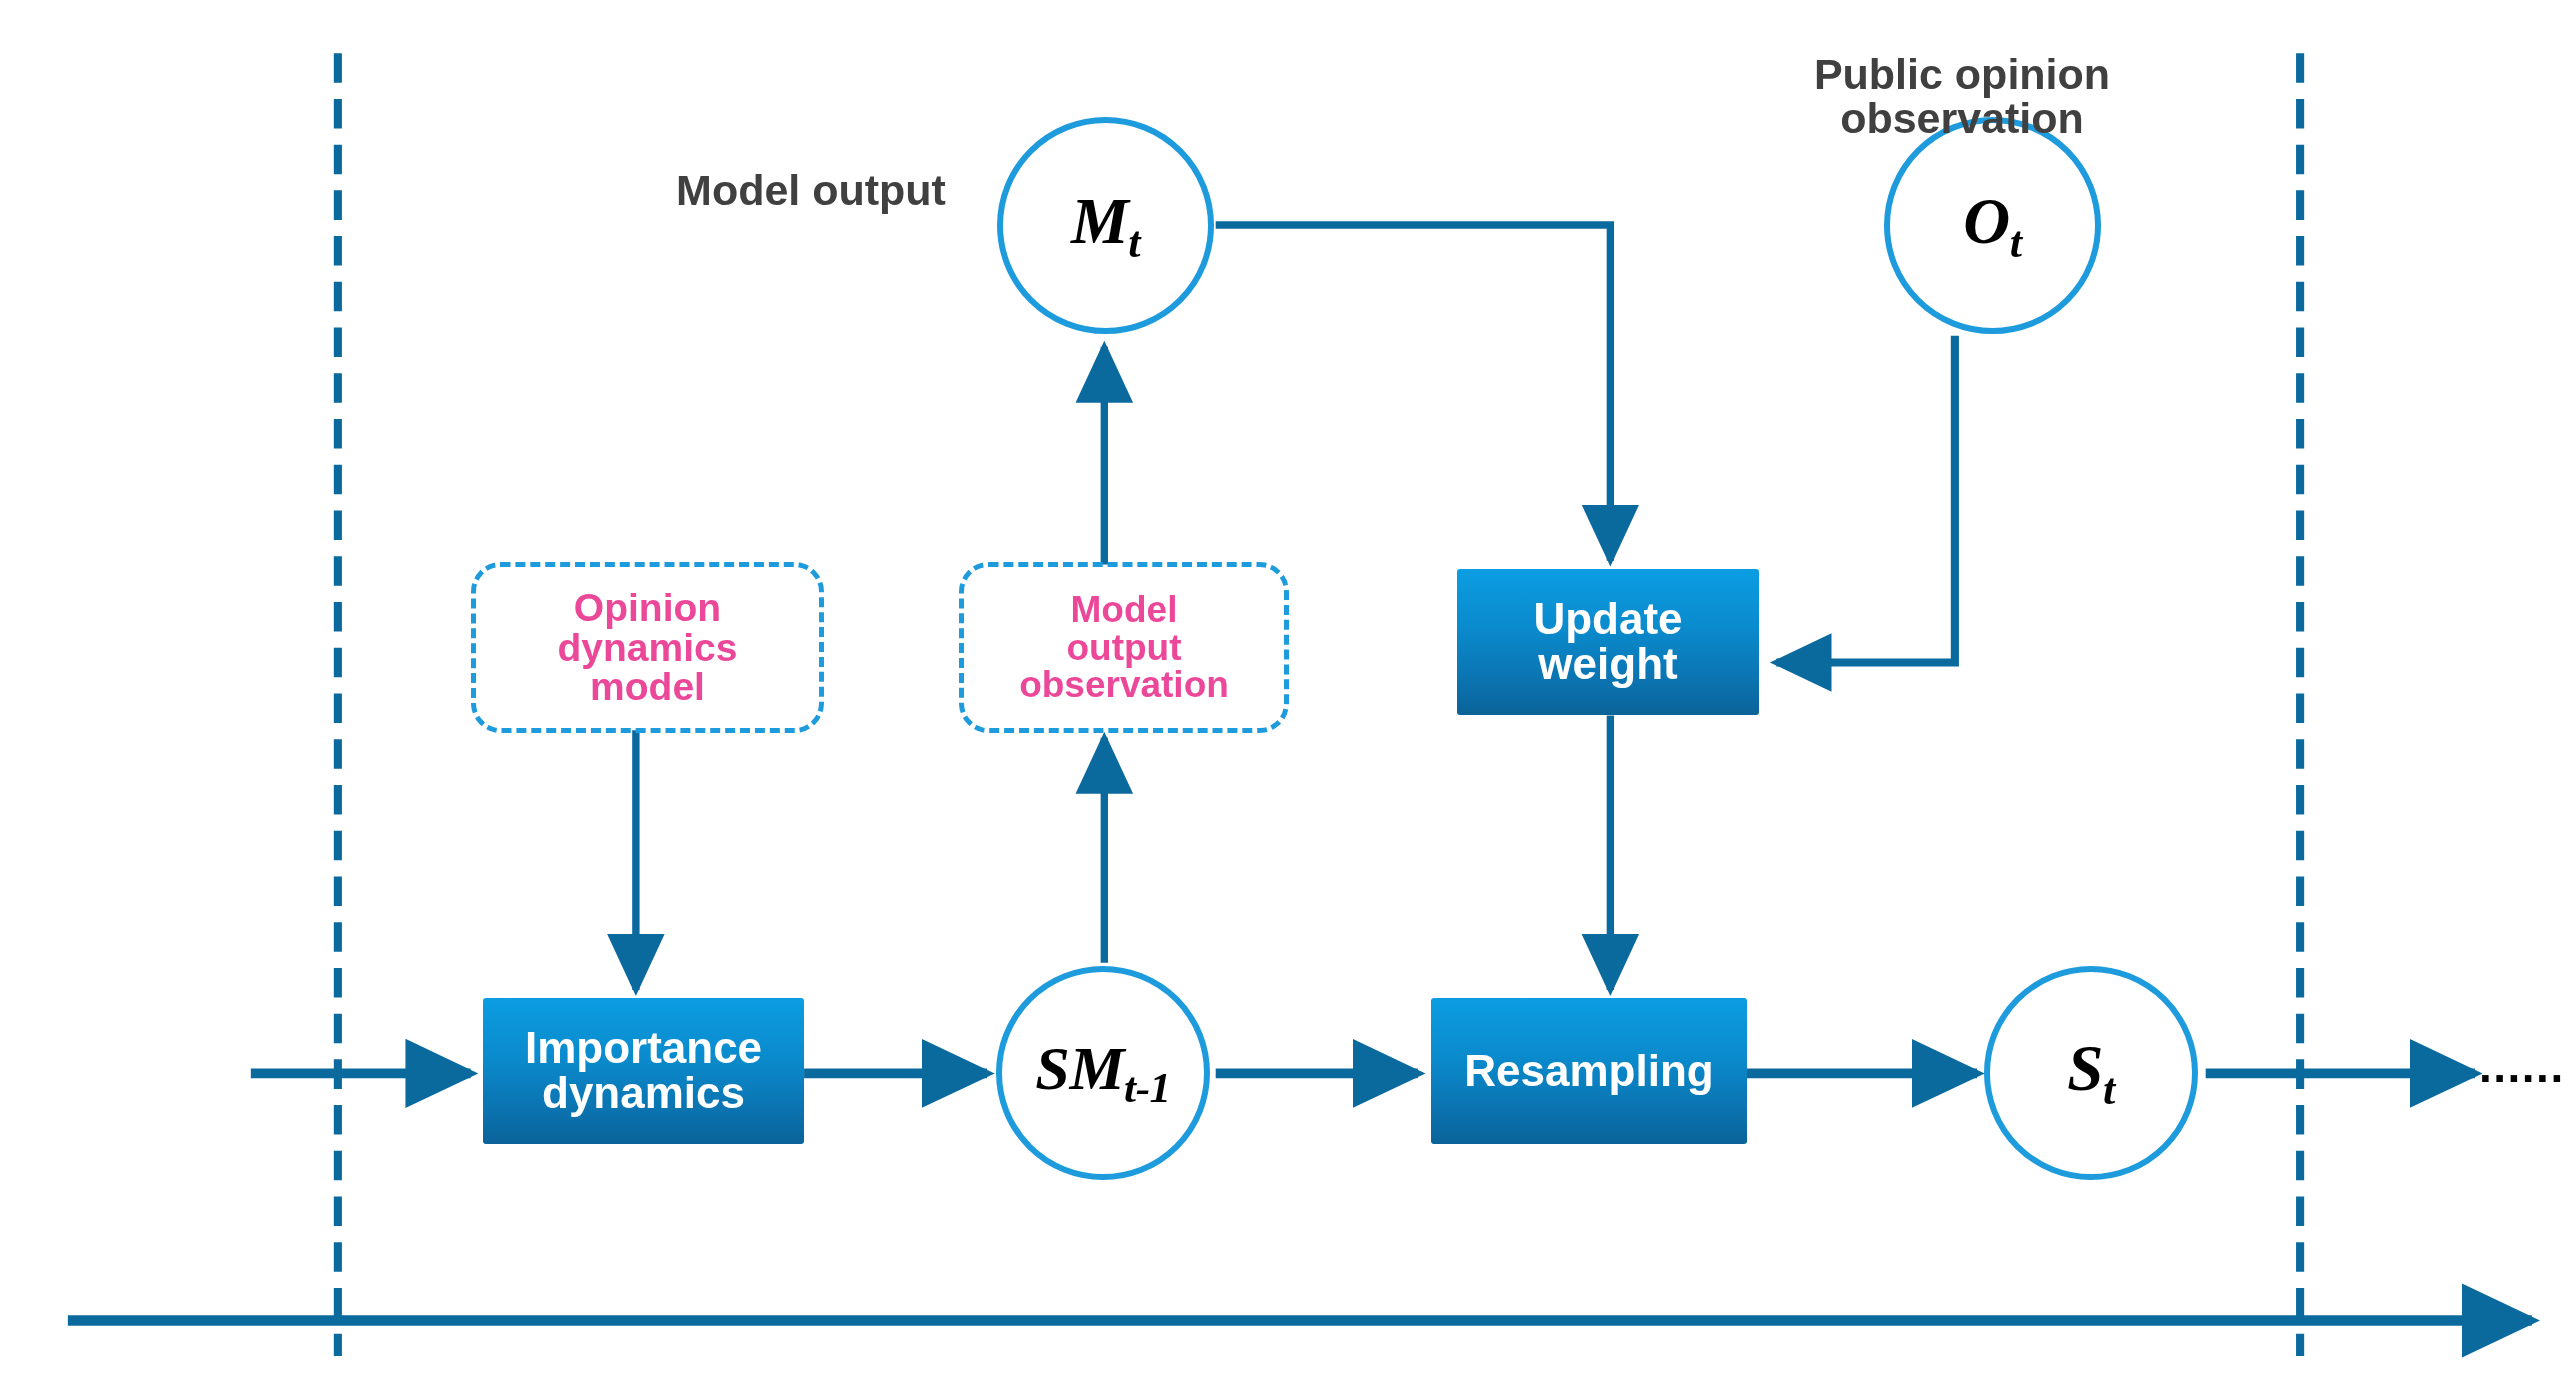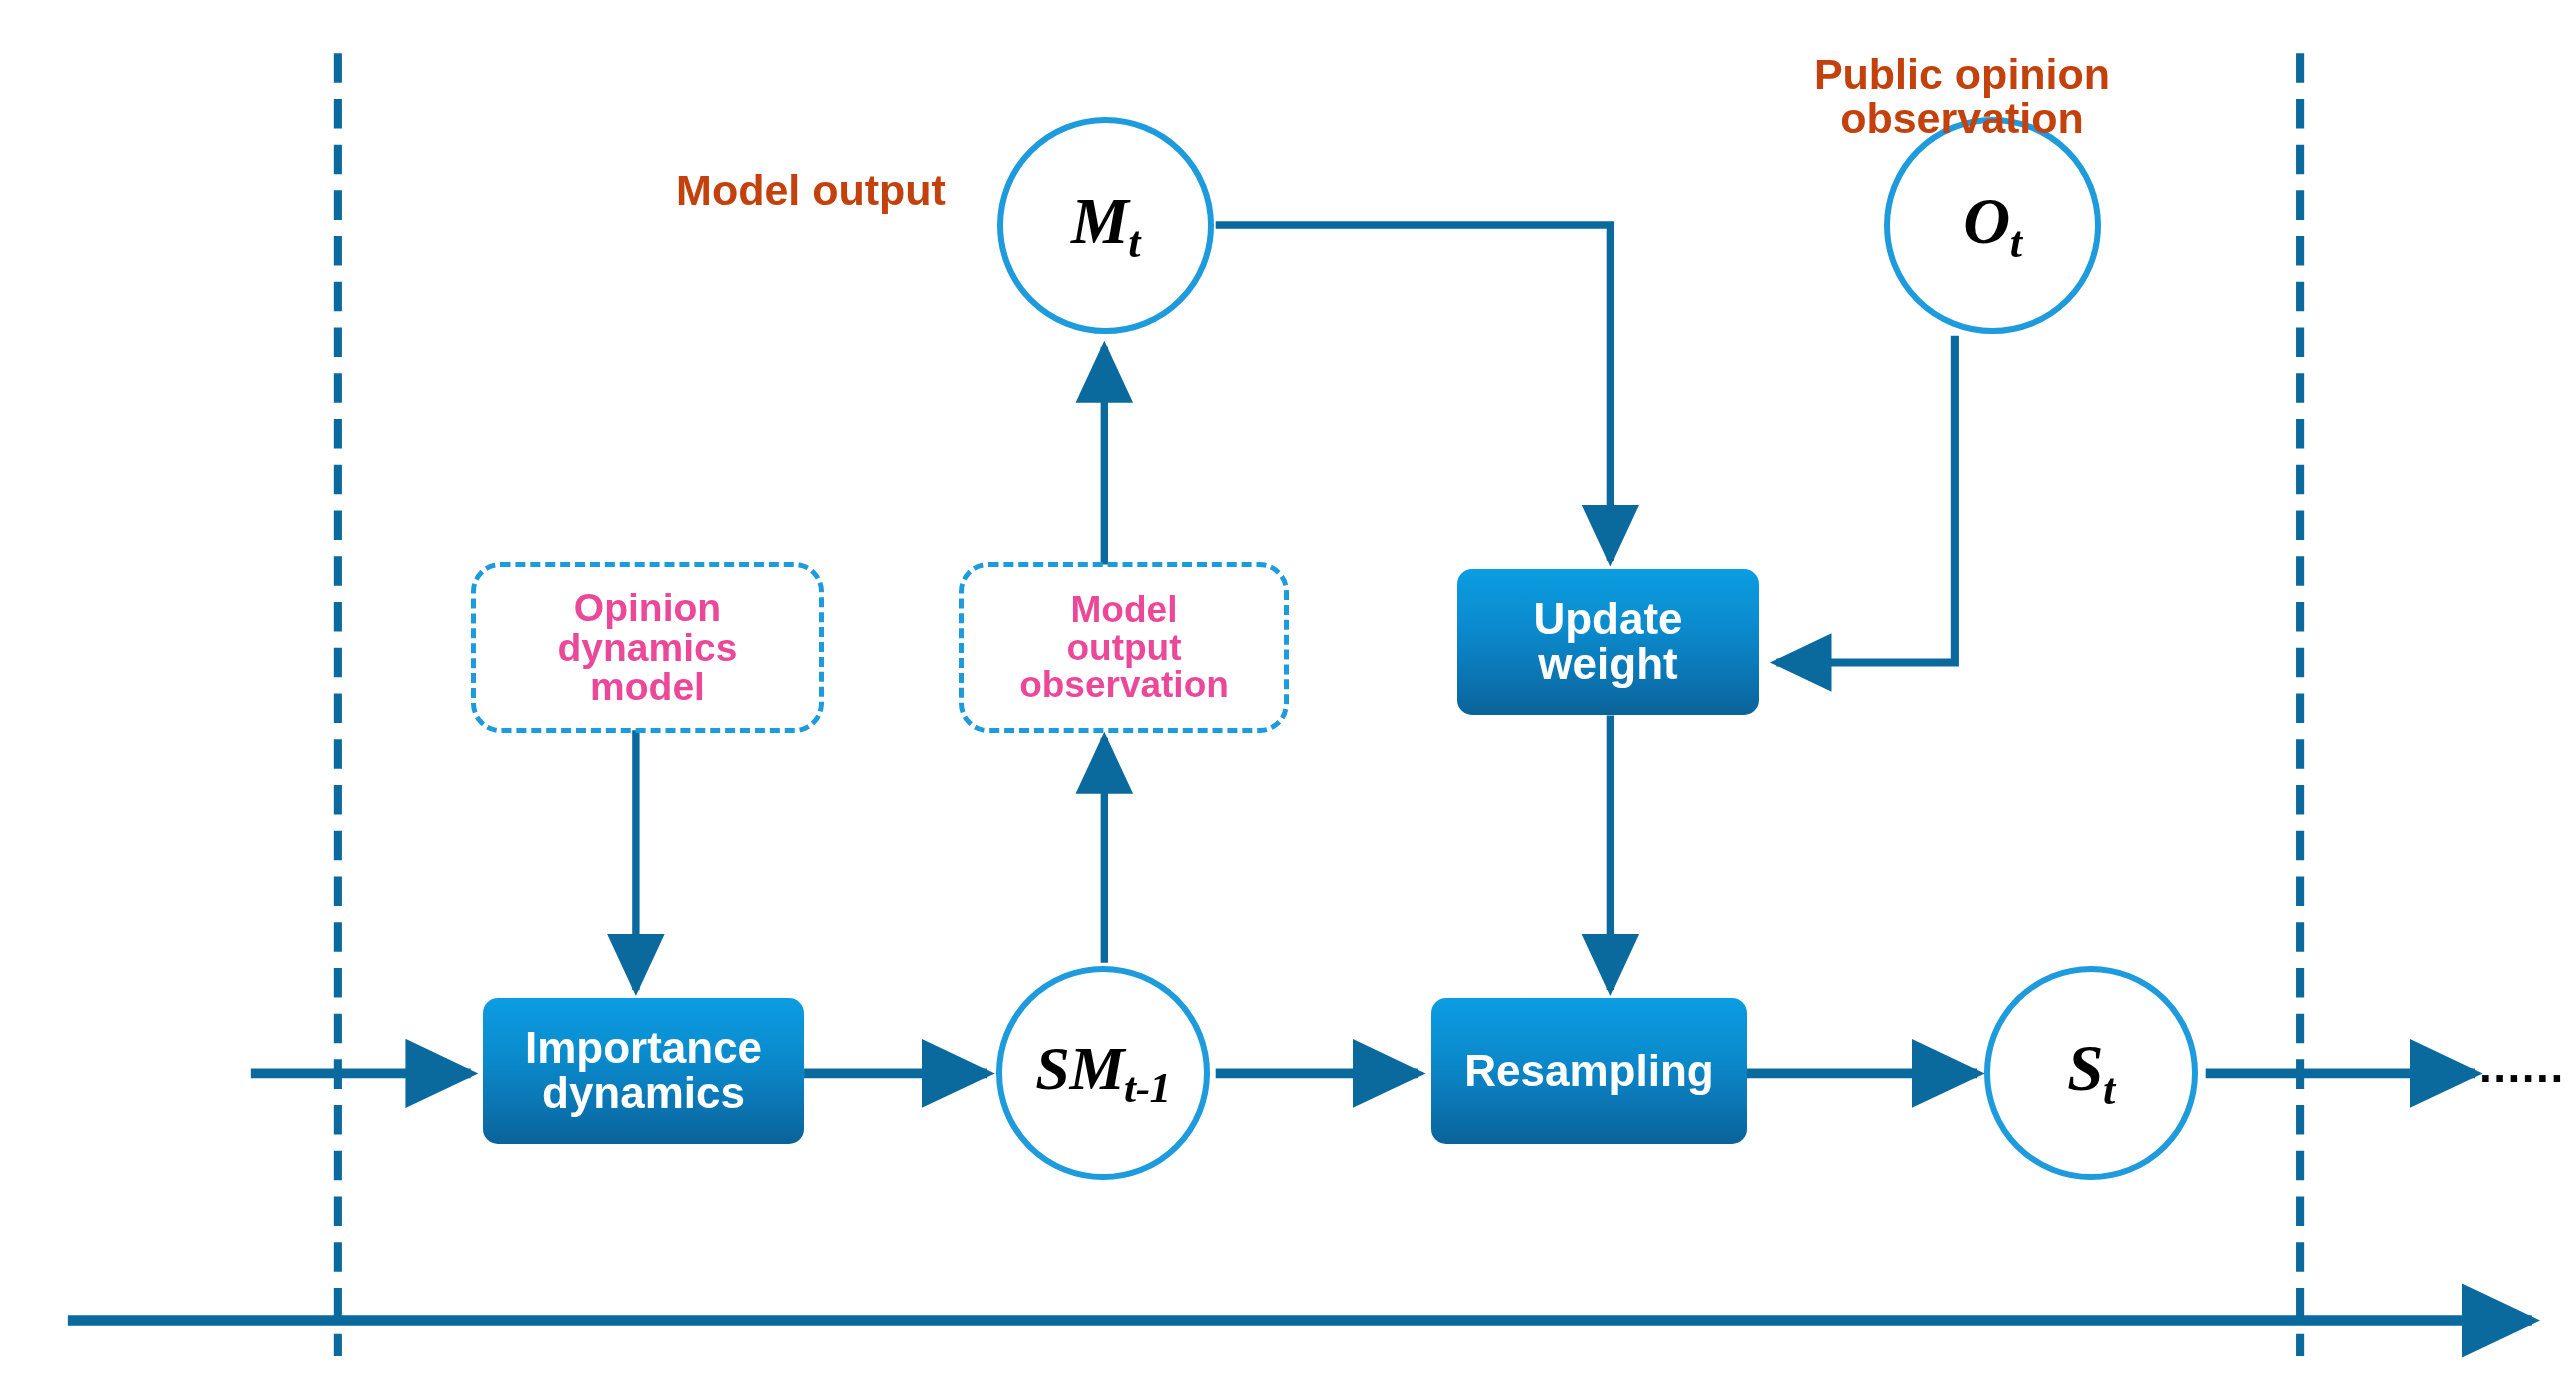--- a/index.html
+++ b/index.html
@@ -12,34 +12,34 @@
     border:6.6px solid #1d9bdc;background:#fff;
     display:flex;align-items:center;justify-content:center;
     box-sizing:border-box;
   }
   .node-label{
     font-family:"Liberation Serif", serif;
     font-style:italic;font-weight:bold;color:#000;
     white-space:nowrap;letter-spacing:-0.4px;
   }
   .proc-box{
-    position:absolute;border-radius:15px;
+    position:absolute;border-radius:3px;
     background:linear-gradient(180deg,#0c9de2 0%,#0a8bcd 40%,#0b76b4 72%,#0a6399 100%);
     display:flex;align-items:center;justify-content:center;
     text-align:center;color:#ffffff;font-weight:bold;
     line-height:1.02;box-sizing:border-box;
   }
   .dashed-box{
     position:absolute;border:5.9px dashed #1d9bdc;border-radius:29.5px;
     background:transparent;display:flex;align-items:center;justify-content:center;
     text-align:center;color:#ec4899;font-weight:bold;line-height:1.02;
     box-sizing:border-box;
   }
   .plain-label{
-    position:absolute;color:#c2410c;font-weight:bold;
+    position:absolute;color:#404040;font-weight:bold;
     text-align:center;line-height:1.02;white-space:pre-line;
   }
   .dots-label{
     position:absolute;color:#000;font-weight:bold;letter-spacing:1.5px;
   }
 </style>
 </head>
 <body>
 
 <div id="stage">

